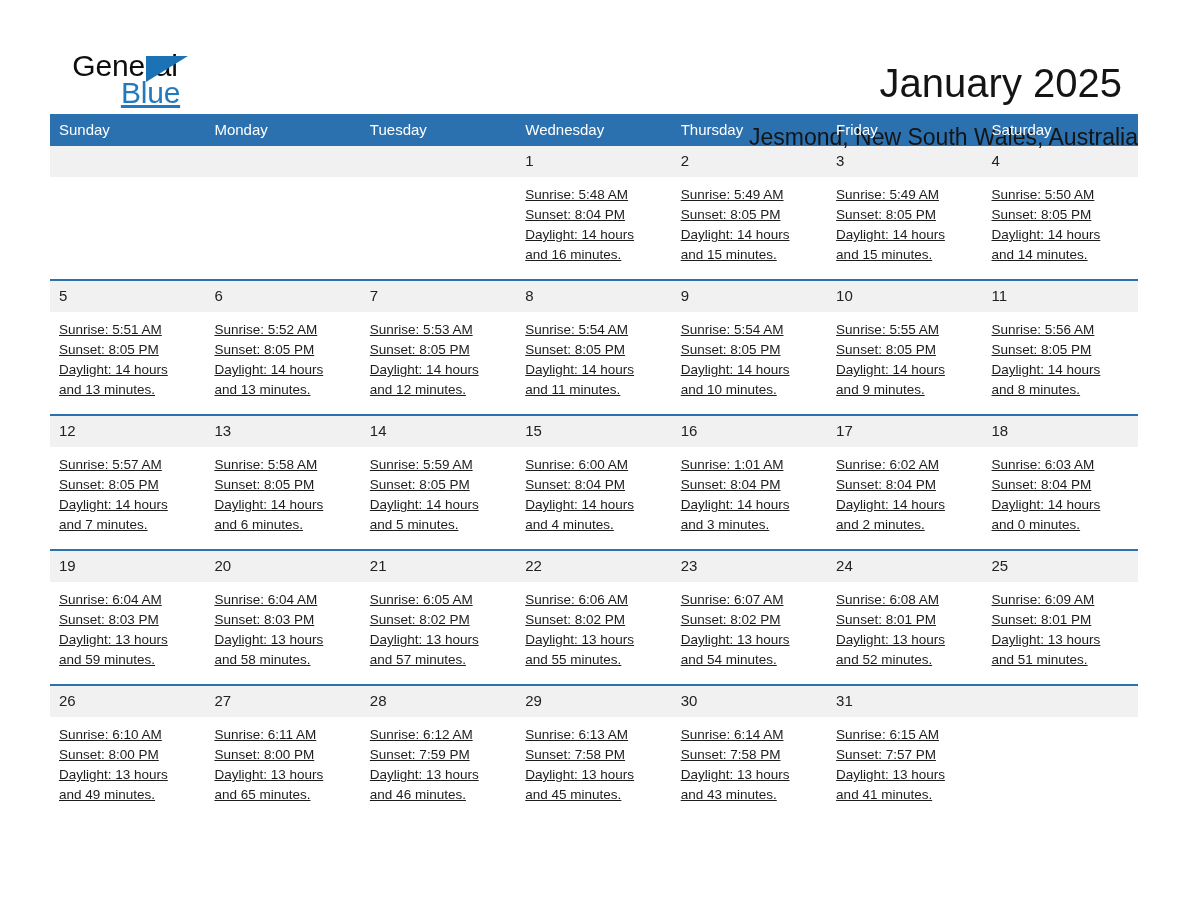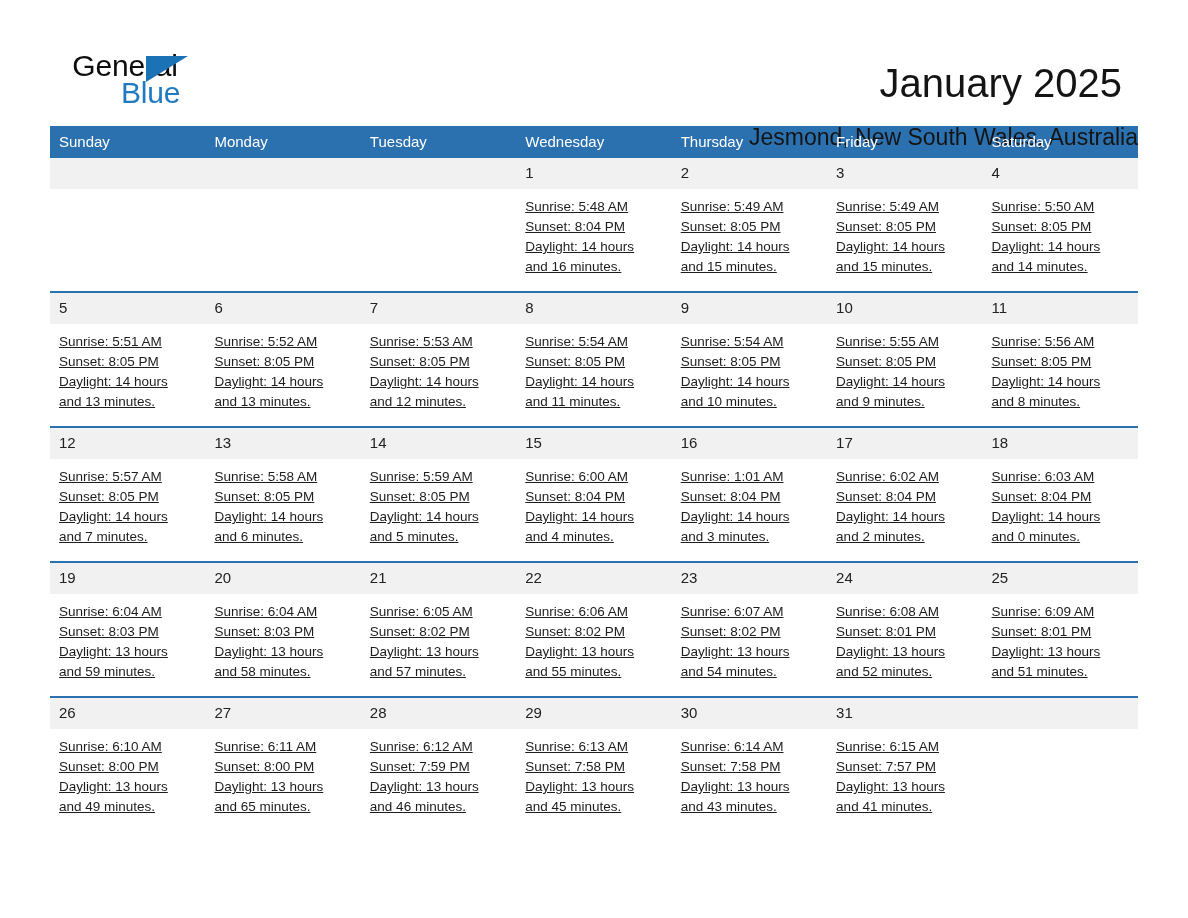--- a/index.html
+++ b/index.html
@@ -49,20 +49,21 @@
   }
   .brand-line2 {
     display: block;
     font-size: 30px;
     line-height: 30px;
     color: #1f7ac0;
     letter-spacing: -0.2px;
     font-weight: 400;
     margin-left: 51px;
     margin-top: -4px;
+    text-decoration: underline;
   }
   .brand-triangle {
     position: absolute;
     top: 12px;
     left: 96px;
     width: 0;
     height: 0;
     border-left: 42px solid #1b72b5;
     border-bottom: 26px solid transparent;
   }
@@ -85,21 +86,21 @@
     font-weight: 400;
     color: #141414;
     margin: 8px 0 0 0;
   }
 
   
   .calendar {
     width: 1088px;
     border-collapse: collapse;
     table-layout: fixed;
-    margin-top: 20px;
+    margin-top: 8px;
   }
   .calendar col { width: 155.43px; }
 
   thead th {
     background: #2b71b0;
     color: #ffffff;
     font-size: 15px;
     font-weight: 400;
     text-align: left;
     padding: 7px 0 8px 9px;

